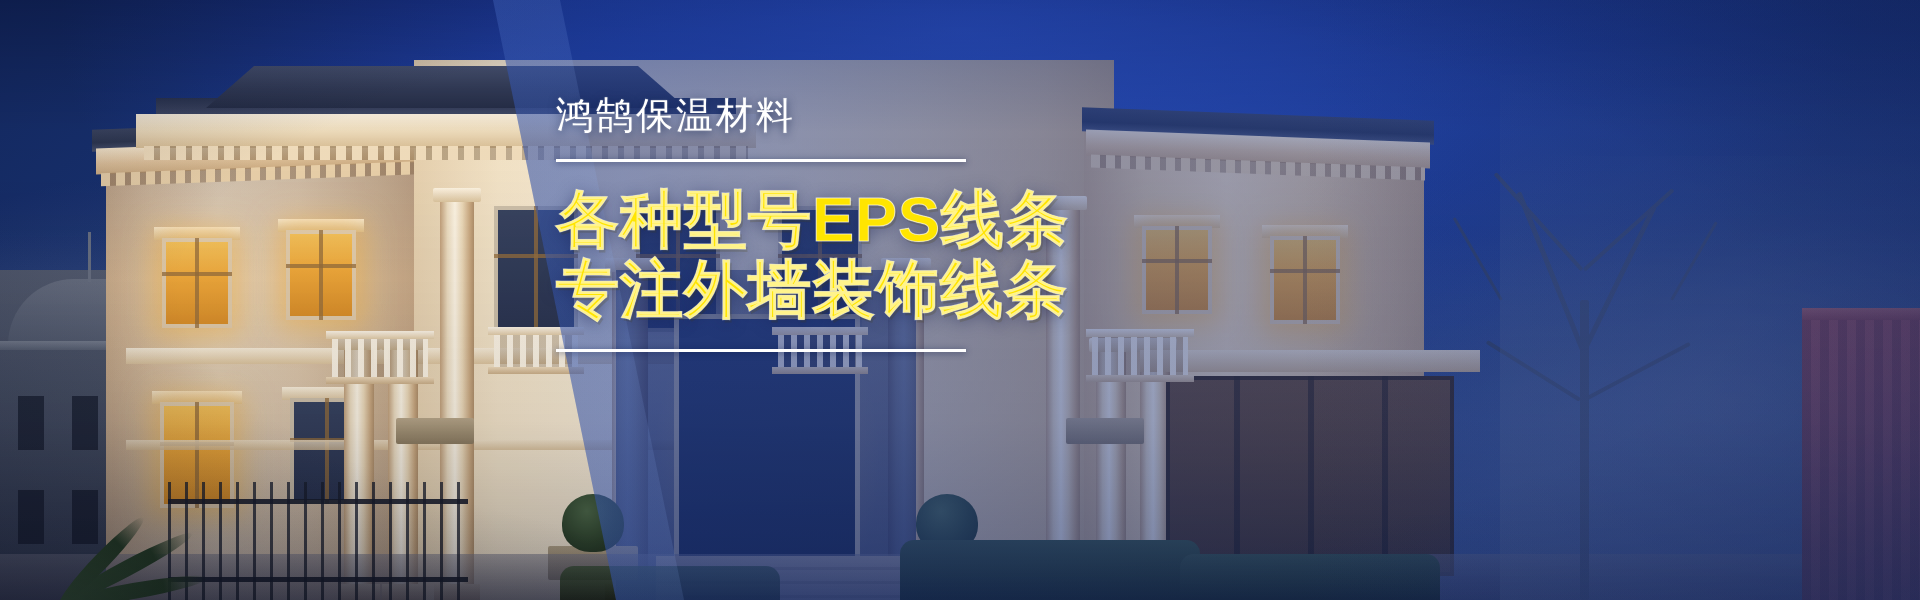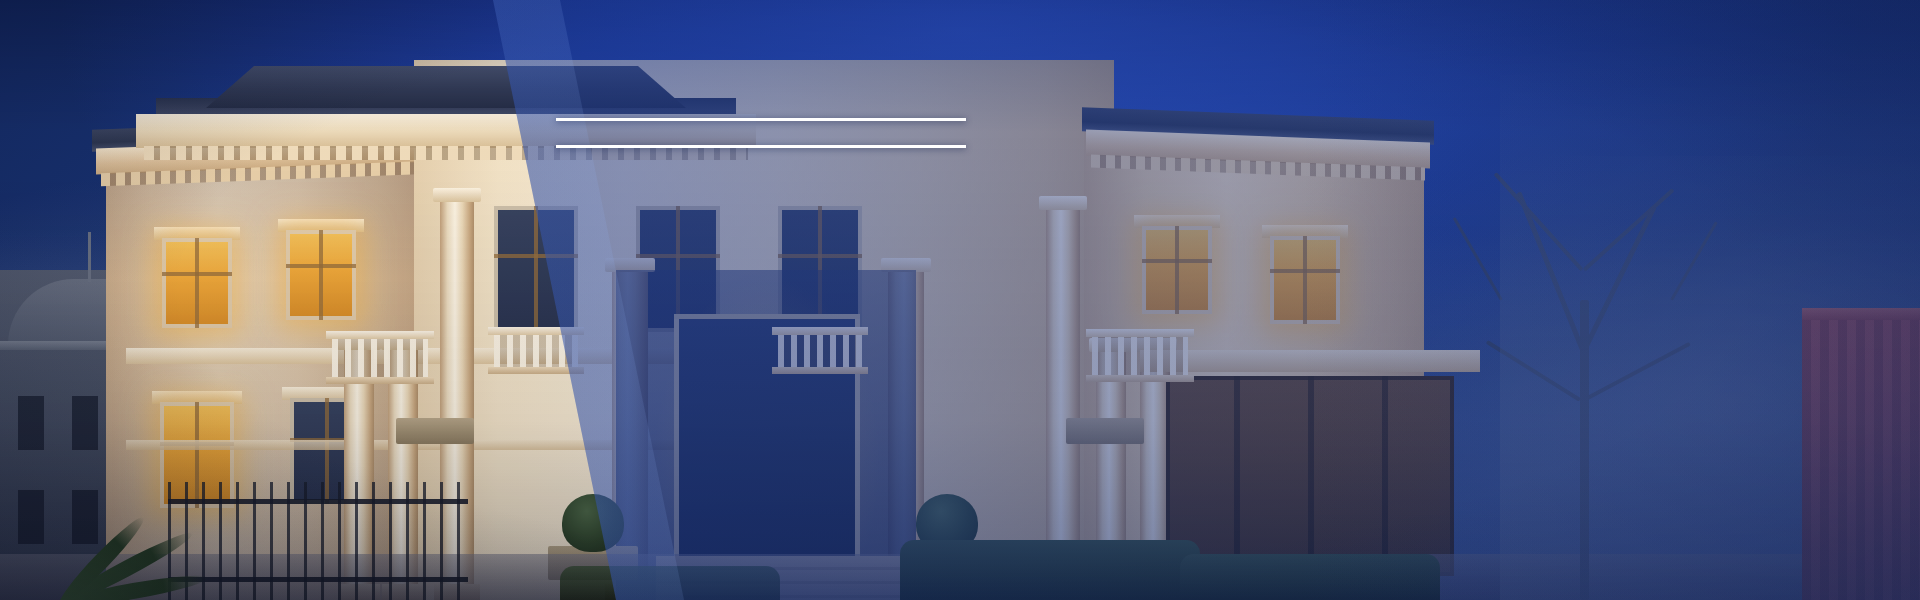--- a/index.html
+++ b/index.html
@@ -547,23 +547,28 @@
 
   <div class="photo-grade"></div>
   <div class="vignette"></div>
 
   <div class="overlay-panel"></div>
   <div class="overlay-edge"></div>
   <div class="overlay-right-fade"></div>
 
   <div class="text-block">
 
+    <div class="brand">鸿鹄保温材料</div>
 
     <div class="rule"></div>
 
+    <div class="headline">
+      <div class="hl-line">各种型号EPS线条</div>
+      <div class="hl-line">专注外墙装饰线条</div>
+    </div>
 
     <div class="rule-wrap">
       <div class="rule bottom"></div>
     </div>
 
 
   </div>
 
 </div>
 

